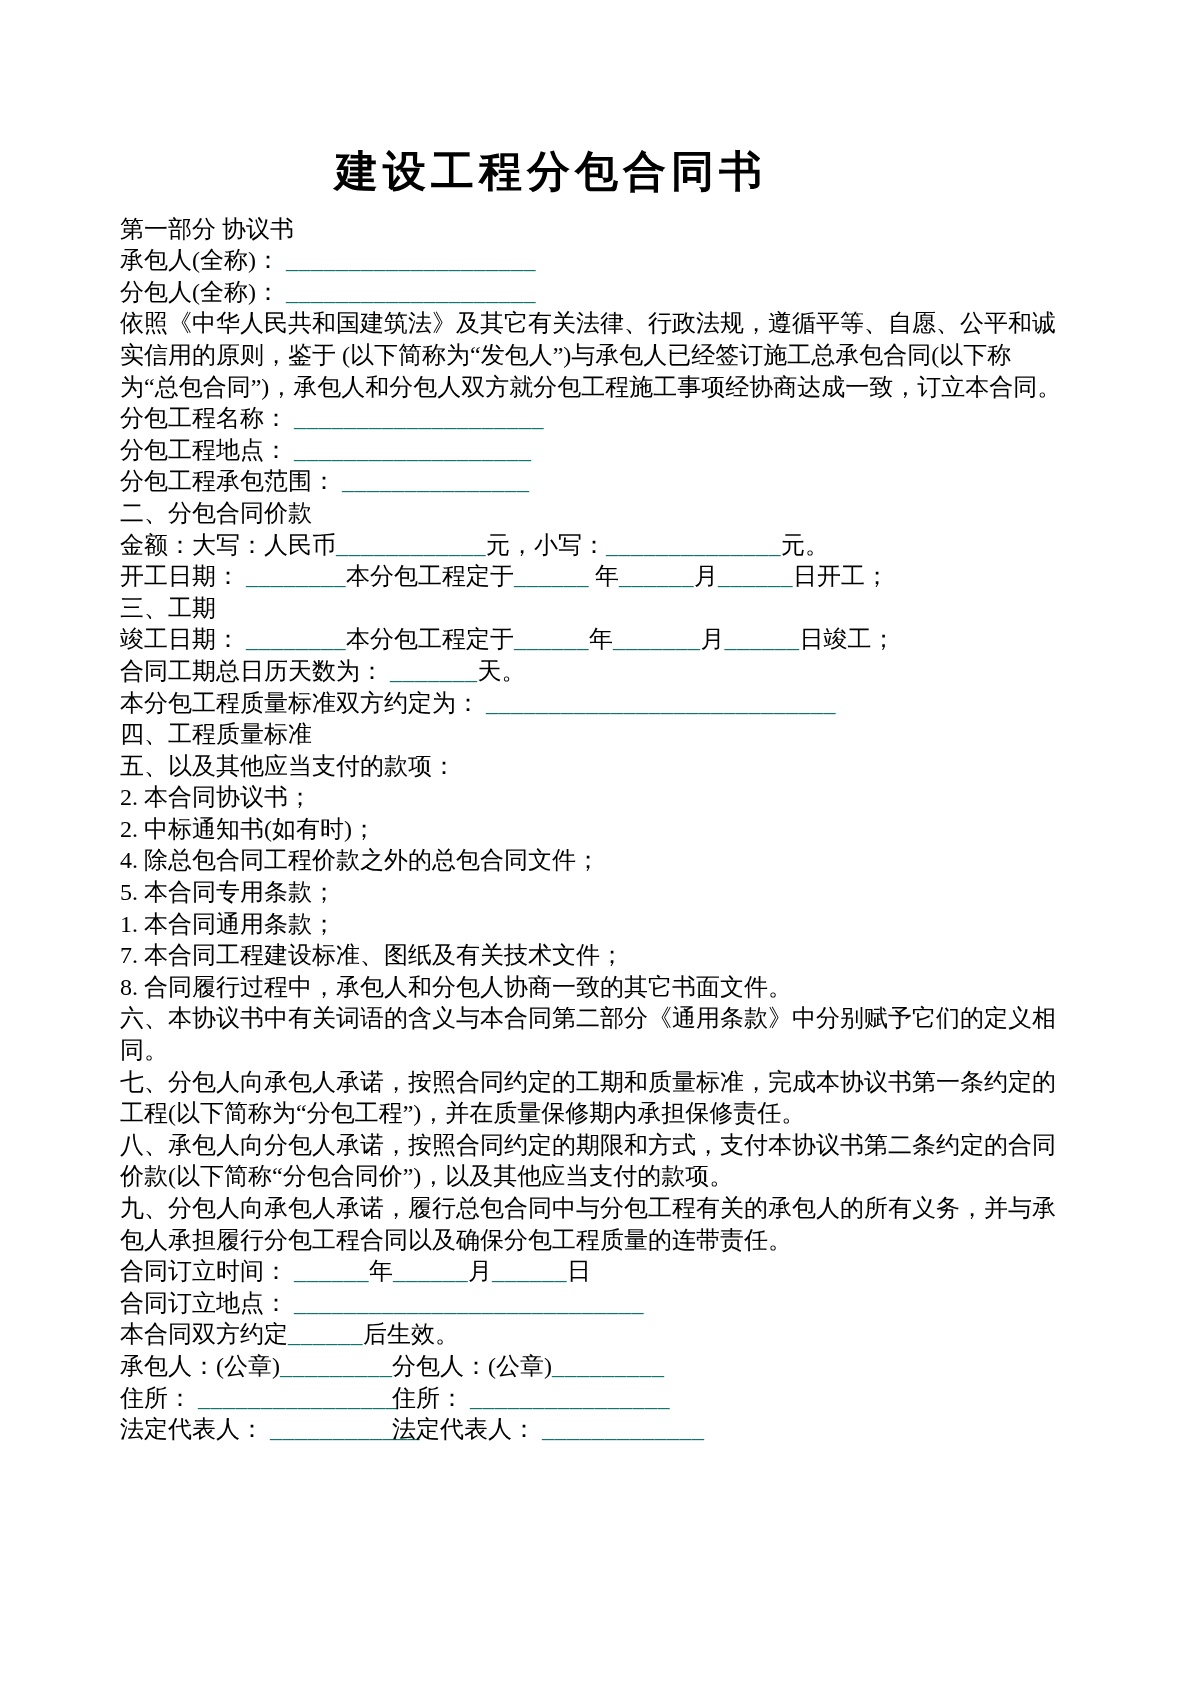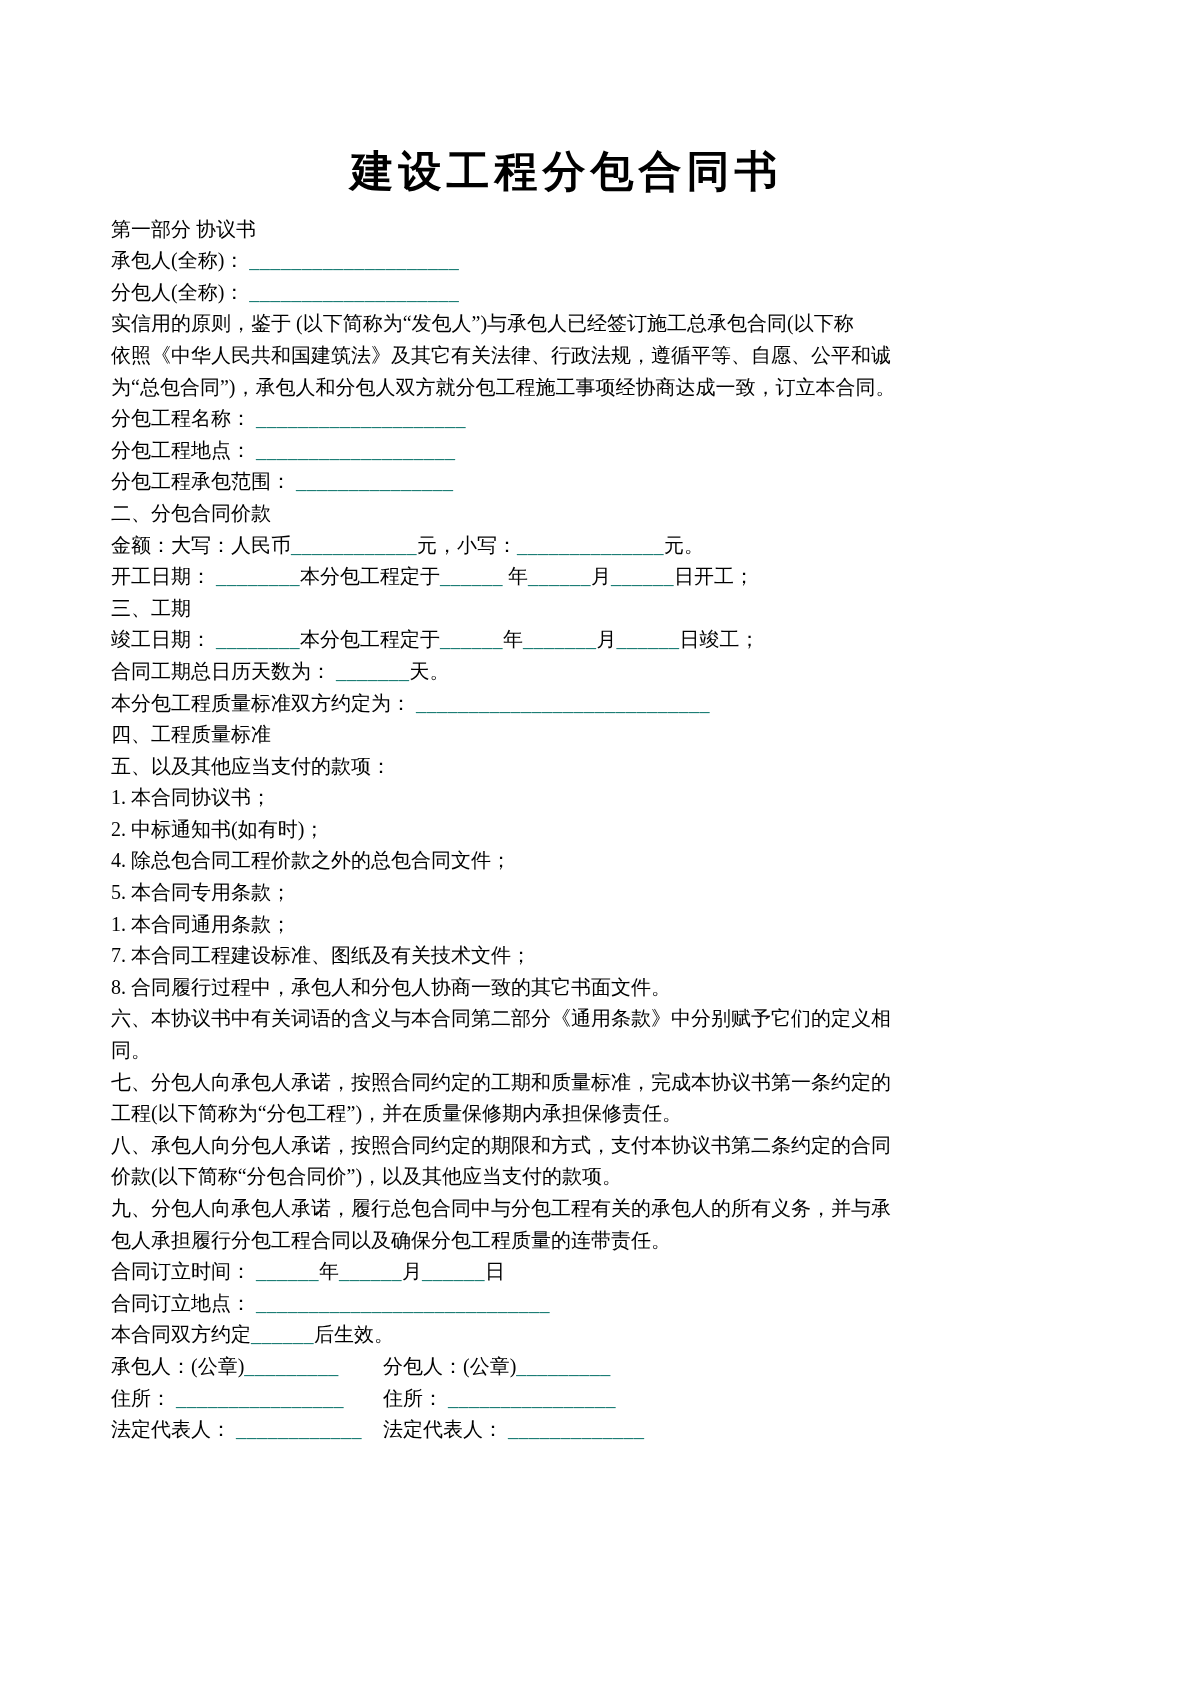--- a/index.html
+++ b/index.html
@@ -7,37 +7,38 @@
     padding: 0;
     background: #ffffff;
   }
   .page {
     position: relative;
     width: 1190px;
     height: 1683px;
     margin: 0 auto;
     background: #ffffff;
     box-sizing: border-box;
-    padding: 146px 168px 0 111px;
+    padding: 146px 168px 0 80px;
     font-family: "Liberation Serif", "DejaVu Serif", serif;
     color: #000000;
     overflow: hidden;
   }
   .doc-title {
     margin: 0 0 16px 0;
     font-size: 43px;
     font-weight: bold;
     text-align: center;
     letter-spacing: 5px;
     line-height: 1.2;
     white-space: nowrap;
   }
   .doc-body {
-    font-size: 20px;
+    font-size: 24px;
     line-height: 31.6px;
+    margin-left: 40px;
   }
   .line {
     white-space: nowrap;
   }
   .blank {
     color: #0f766e;
     letter-spacing: 0.5px;
   }
   .col1 {
     display: inline-block;
@@ -51,36 +52,36 @@
 </style>
 </head>
 <body>
 
 <div class="page">
   <h1 class="doc-title">建设工程分包合同书</h1>
   <div class="doc-body" id="doc-body">
       <div class="line">第一部分  协议书</div>
       <div class="line">承包人(全称)： <span class="blank">____________________</span></div>
       <div class="line">分包人(全称)： <span class="blank">____________________</span></div>
+      <div class="line">依照《中华人民共和国建筑法》及其它有关法律、行政法规，遵循平等、自愿、公平和诚</div>
       <div class="line">实信用的原则，鉴于 (以下简称为“发包人”)与承包人已经签订施工总承包合同(以下称</div>
-      <div class="line">依照《中华人民共和国建筑法》及其它有关法律、行政法规，遵循平等、自愿、公平和诚</div>
       <div class="line">为“总包合同”)，承包人和分包人双方就分包工程施工事项经协商达成一致，订立本合同。</div>
       <div class="line">分包工程名称： <span class="blank">____________________</span></div>
       <div class="line">分包工程地点：  <span class="blank">___________________</span></div>
       <div class="line">分包工程承包范围：  <span class="blank">_______________</span></div>
       <div class="line">二、分包合同价款</div>
       <div class="line">金额：大写：人民币<span class="blank">____________</span>元，小写：<span class="blank">______________</span>元。</div>
       <div class="line">开工日期： <span class="blank">________</span>本分包工程定于<span class="blank">______</span> 年<span class="blank">______</span>月<span class="blank">______</span>日开工；</div>
       <div class="line">三、工期</div>
       <div class="line">竣工日期： <span class="blank">________</span>本分包工程定于<span class="blank">______</span>年<span class="blank">_______</span>月<span class="blank">______</span>日竣工；</div>
       <div class="line">合同工期总日历天数为： <span class="blank">_______</span>天。</div>
       <div class="line">本分包工程质量标准双方约定为： <span class="blank">____________________________</span></div>
       <div class="line">四、工程质量标准</div>
       <div class="line">五、以及其他应当支付的款项：</div>
-      <div class="line">1. 本合同协议书；</div>
+      <div class="line">2. 本合同协议书；</div>
       <div class="line">2. 中标通知书(如有时)；</div>
       <div class="line">4. 除总包合同工程价款之外的总包合同文件；</div>
       <div class="line">5. 本合同专用条款；</div>
       <div class="line">1. 本合同通用条款；</div>
       <div class="line">7. 本合同工程建设标准、图纸及有关技术文件；</div>
       <div class="line">8. 合同履行过程中，承包人和分包人协商一致的其它书面文件。</div>
       <div class="line">六、本协议书中有关词语的含义与本合同第二部分《通用条款》中分别赋予它们的定义相</div>
       <div class="line">同。</div>
       <div class="line">七、分包人向承包人承诺，按照合同约定的工期和质量标准，完成本协议书第一条约定的</div>
       <div class="line">工程(以下简称为“分包工程”)，并在质量保修期内承担保修责任。</div>

